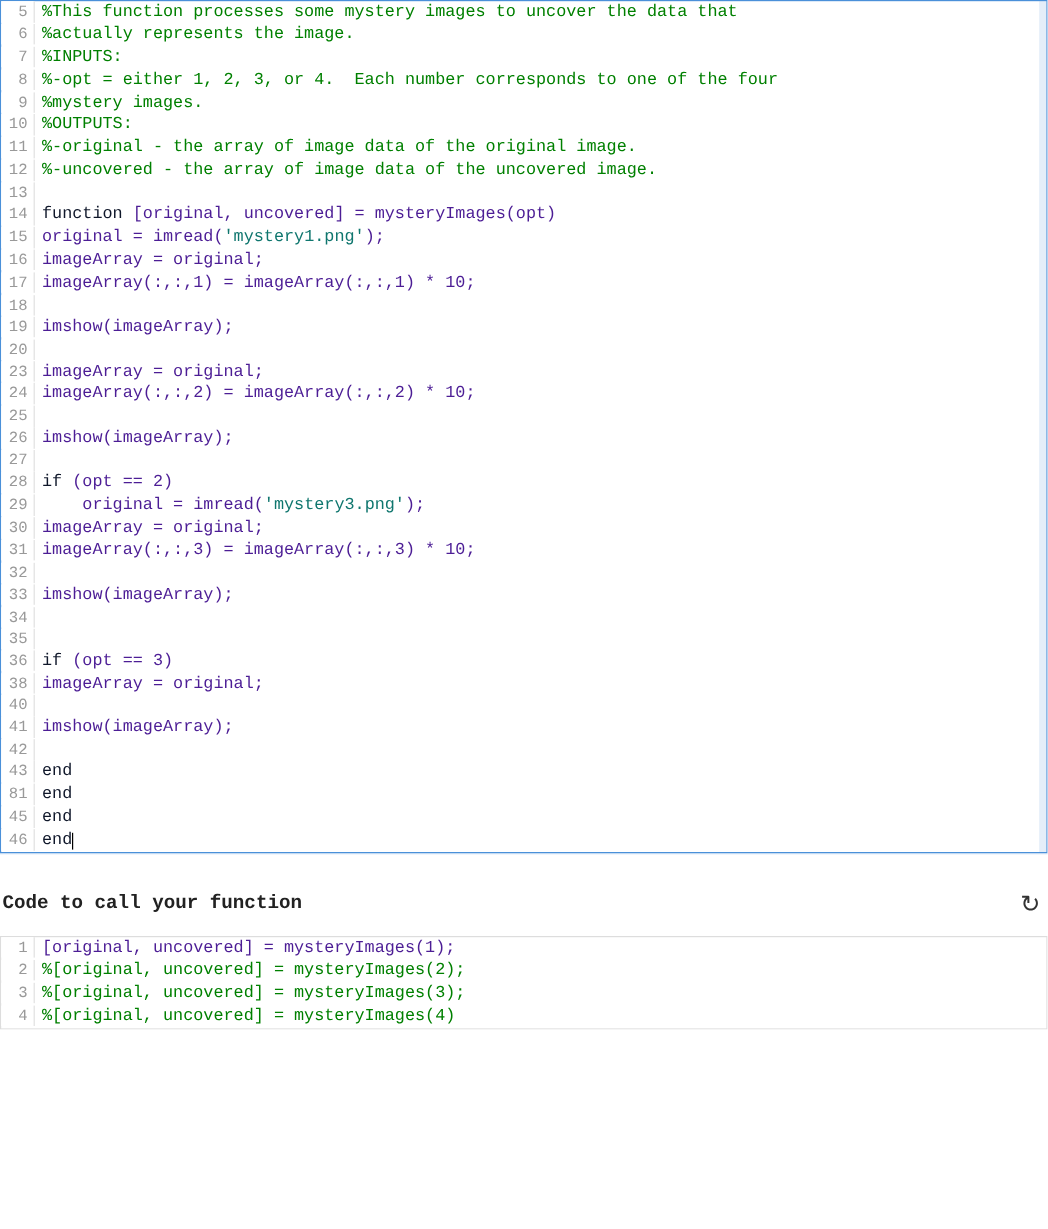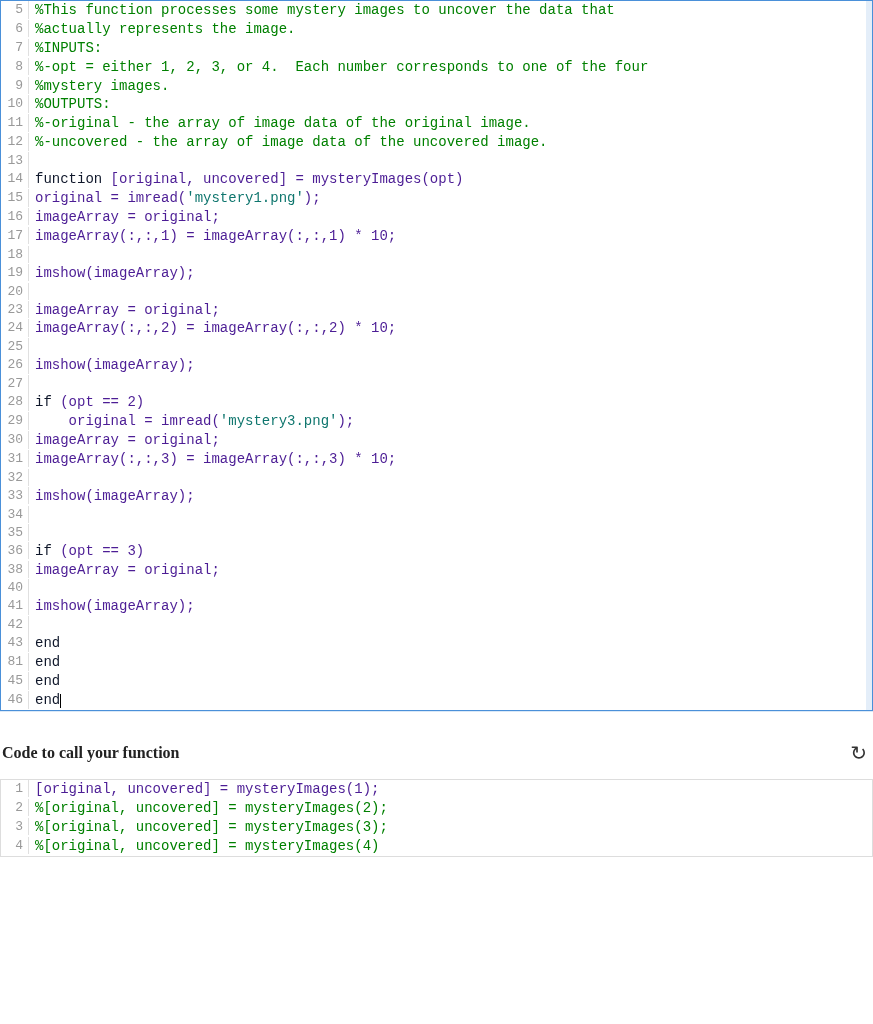--- a/index.html
+++ b/index.html
@@ -65,21 +65,21 @@
       vertical-align: text-bottom;
     }
 
     .section-header {
       display: flex;
       align-items: center;
       justify-content: space-between;
       padding: 10px 2px 14px 2px;
     }
     .section-title {
-      font-family: Liberation Serif, serif;
+      font-family: Liberation Mono, monospace;
       font-size: 16px;
       font-weight: 700;
       color: #222;
     }
     .reset-icon {
       font-family: Arial, sans-serif;
       font-size: 20px;
       color: #333;
       cursor: pointer;
       padding-right: 4px;

